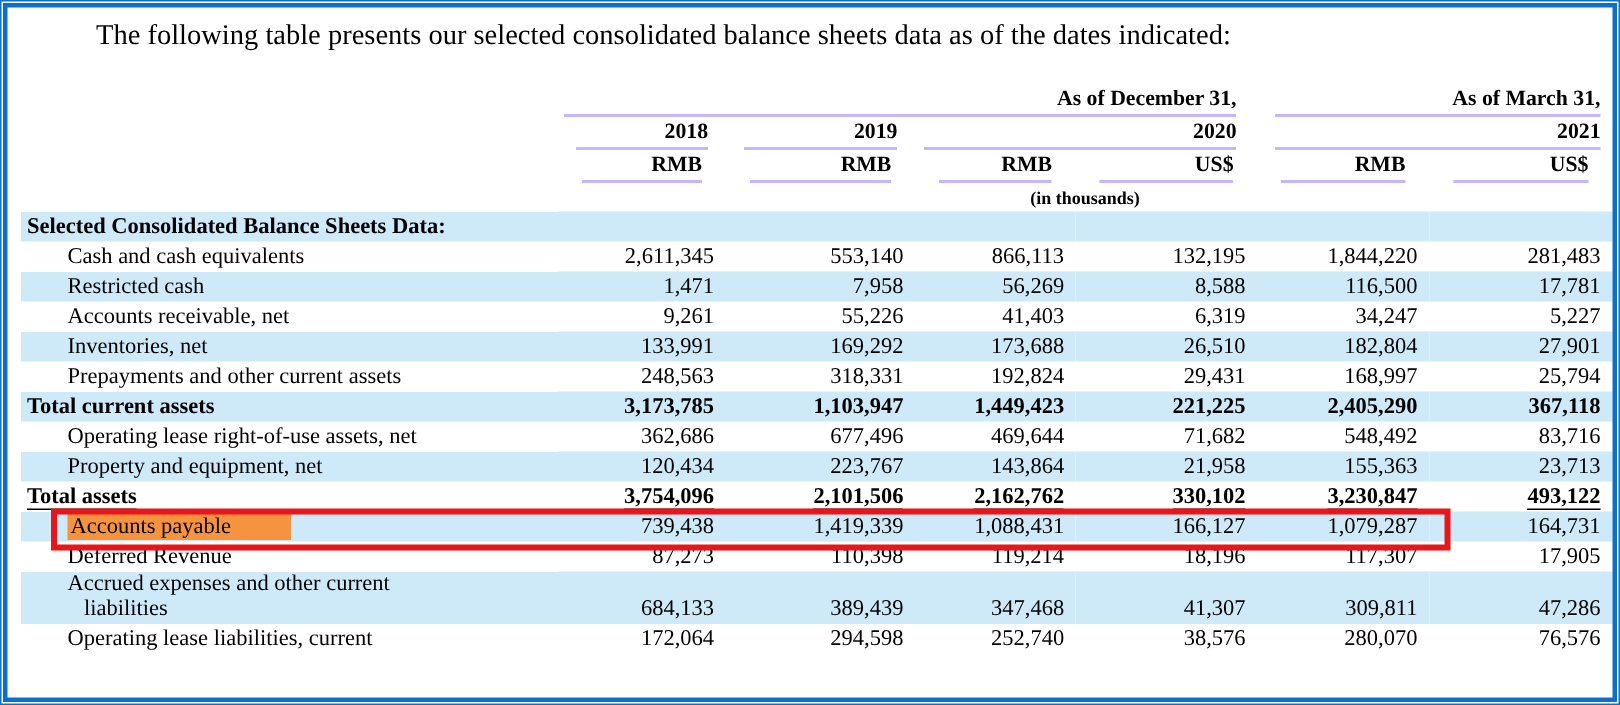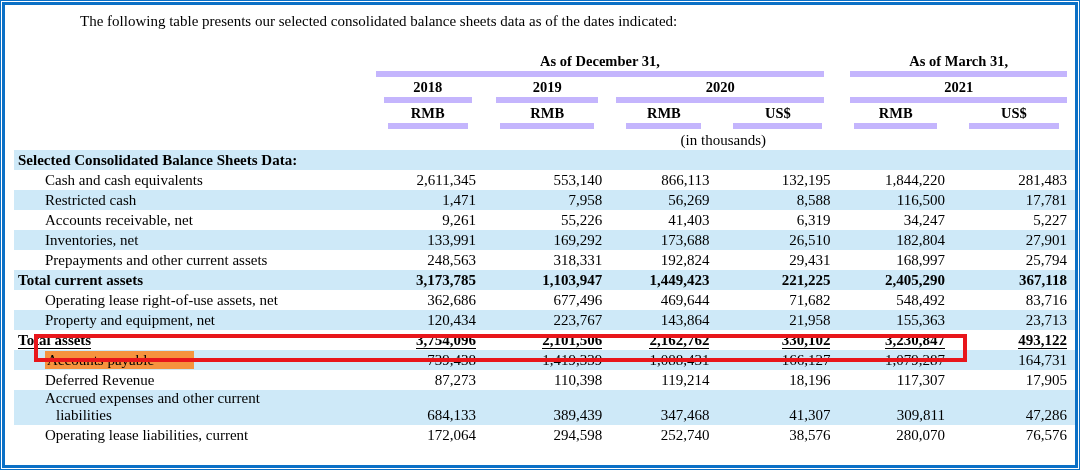--- a/index.html
+++ b/index.html
@@ -7,40 +7,40 @@
     width: 1080px; height: 470px; background: #ffffff;
     font-family: "Liberation Serif", "DejaVu Serif", serif;
     color: #000;
   }
   .page { position: relative; width: 1080px; height: 470px; overflow: hidden; background: #fff; }
 
   
   .frame-outer { position: absolute; inset: 0; border: 1px solid var(--frame, #0b70c6); pointer-events: none; z-index: 6; }
   .frame-inner { position: absolute; inset: 2px; border: 3px solid var(--frame, #0b70c6); pointer-events: none; z-index: 6; }
 
-  .intro { margin: 0; padding: 13px 20px 0 80px; font-size: 15px; }
+  .intro { margin: 0; padding: 13px 20px 0 64px; font-size: 19px; }
 
   .table-wrap { position: relative; margin: 22px 5px 0 14px; }
 
   table { width: 100%; border-collapse: collapse; table-layout: fixed; font-size: 15px; }
   col.c-label { width: 33.7%; }
   col.c1 { width: 10.6%; } col.c2 { width: 11.9%; } col.c3 { width: 10.1%; }
   col.c4 { width: 11.4%; } col.c5 { width: 10.8%; } col.c6 { width: 11.5%; }
 
   thead td { padding: 0; vertical-align: bottom; }
   .hline {
-    font-weight: bold; text-align: center; font-size: 14.5px;
-    border-bottom: 6px solid #c4b5fd; padding-bottom: 1px; margin: 2px 12px 0 12px;
+    font-weight: bold; text-align: right; font-size: 14.5px;
+    border-bottom: 2px solid #c4b5fd; padding-bottom: 1px; margin: 2px 12px 0 12px;
   }
   tr.h-group .hline { margin: 1px 14px 0 4px; }
   tr.h-group .hline.gapl { margin: 1px 8px 0 12px; }
   tr.h-year .hline.gapr { margin: 2px 14px 0 6px; }
   tr.h-year .hline.gapl { margin: 2px 8px 0 12px; }
   tr.h-cur .hline { margin: 2px 16px 0 16px; }
-  .unit { text-align: center; font-weight: normal; font-size: 15px; padding: 3px 0 1px 0; }
+  .unit { text-align: center; font-weight: bold; font-size: 12px; padding: 3px 0 1px 0; }
 
   tbody td { height: 19px; vertical-align: bottom; padding: 0 0 1px 0; }
   tbody tr.shaded { background: var(--stripe, #cee9f8); }
   tbody tr.bold { font-weight: bold; }
   td.num { text-align: right; padding-right: 8px; white-space: nowrap; }
   td.lbl { white-space: nowrap; overflow: hidden; margin-left: 44px; }
   .line1 { display: block; }
   .ind0 { padding-left: 4px; }
   .ind1 { padding-left: 31px; }
   .line2 { display: block; padding-left: 42px; }

